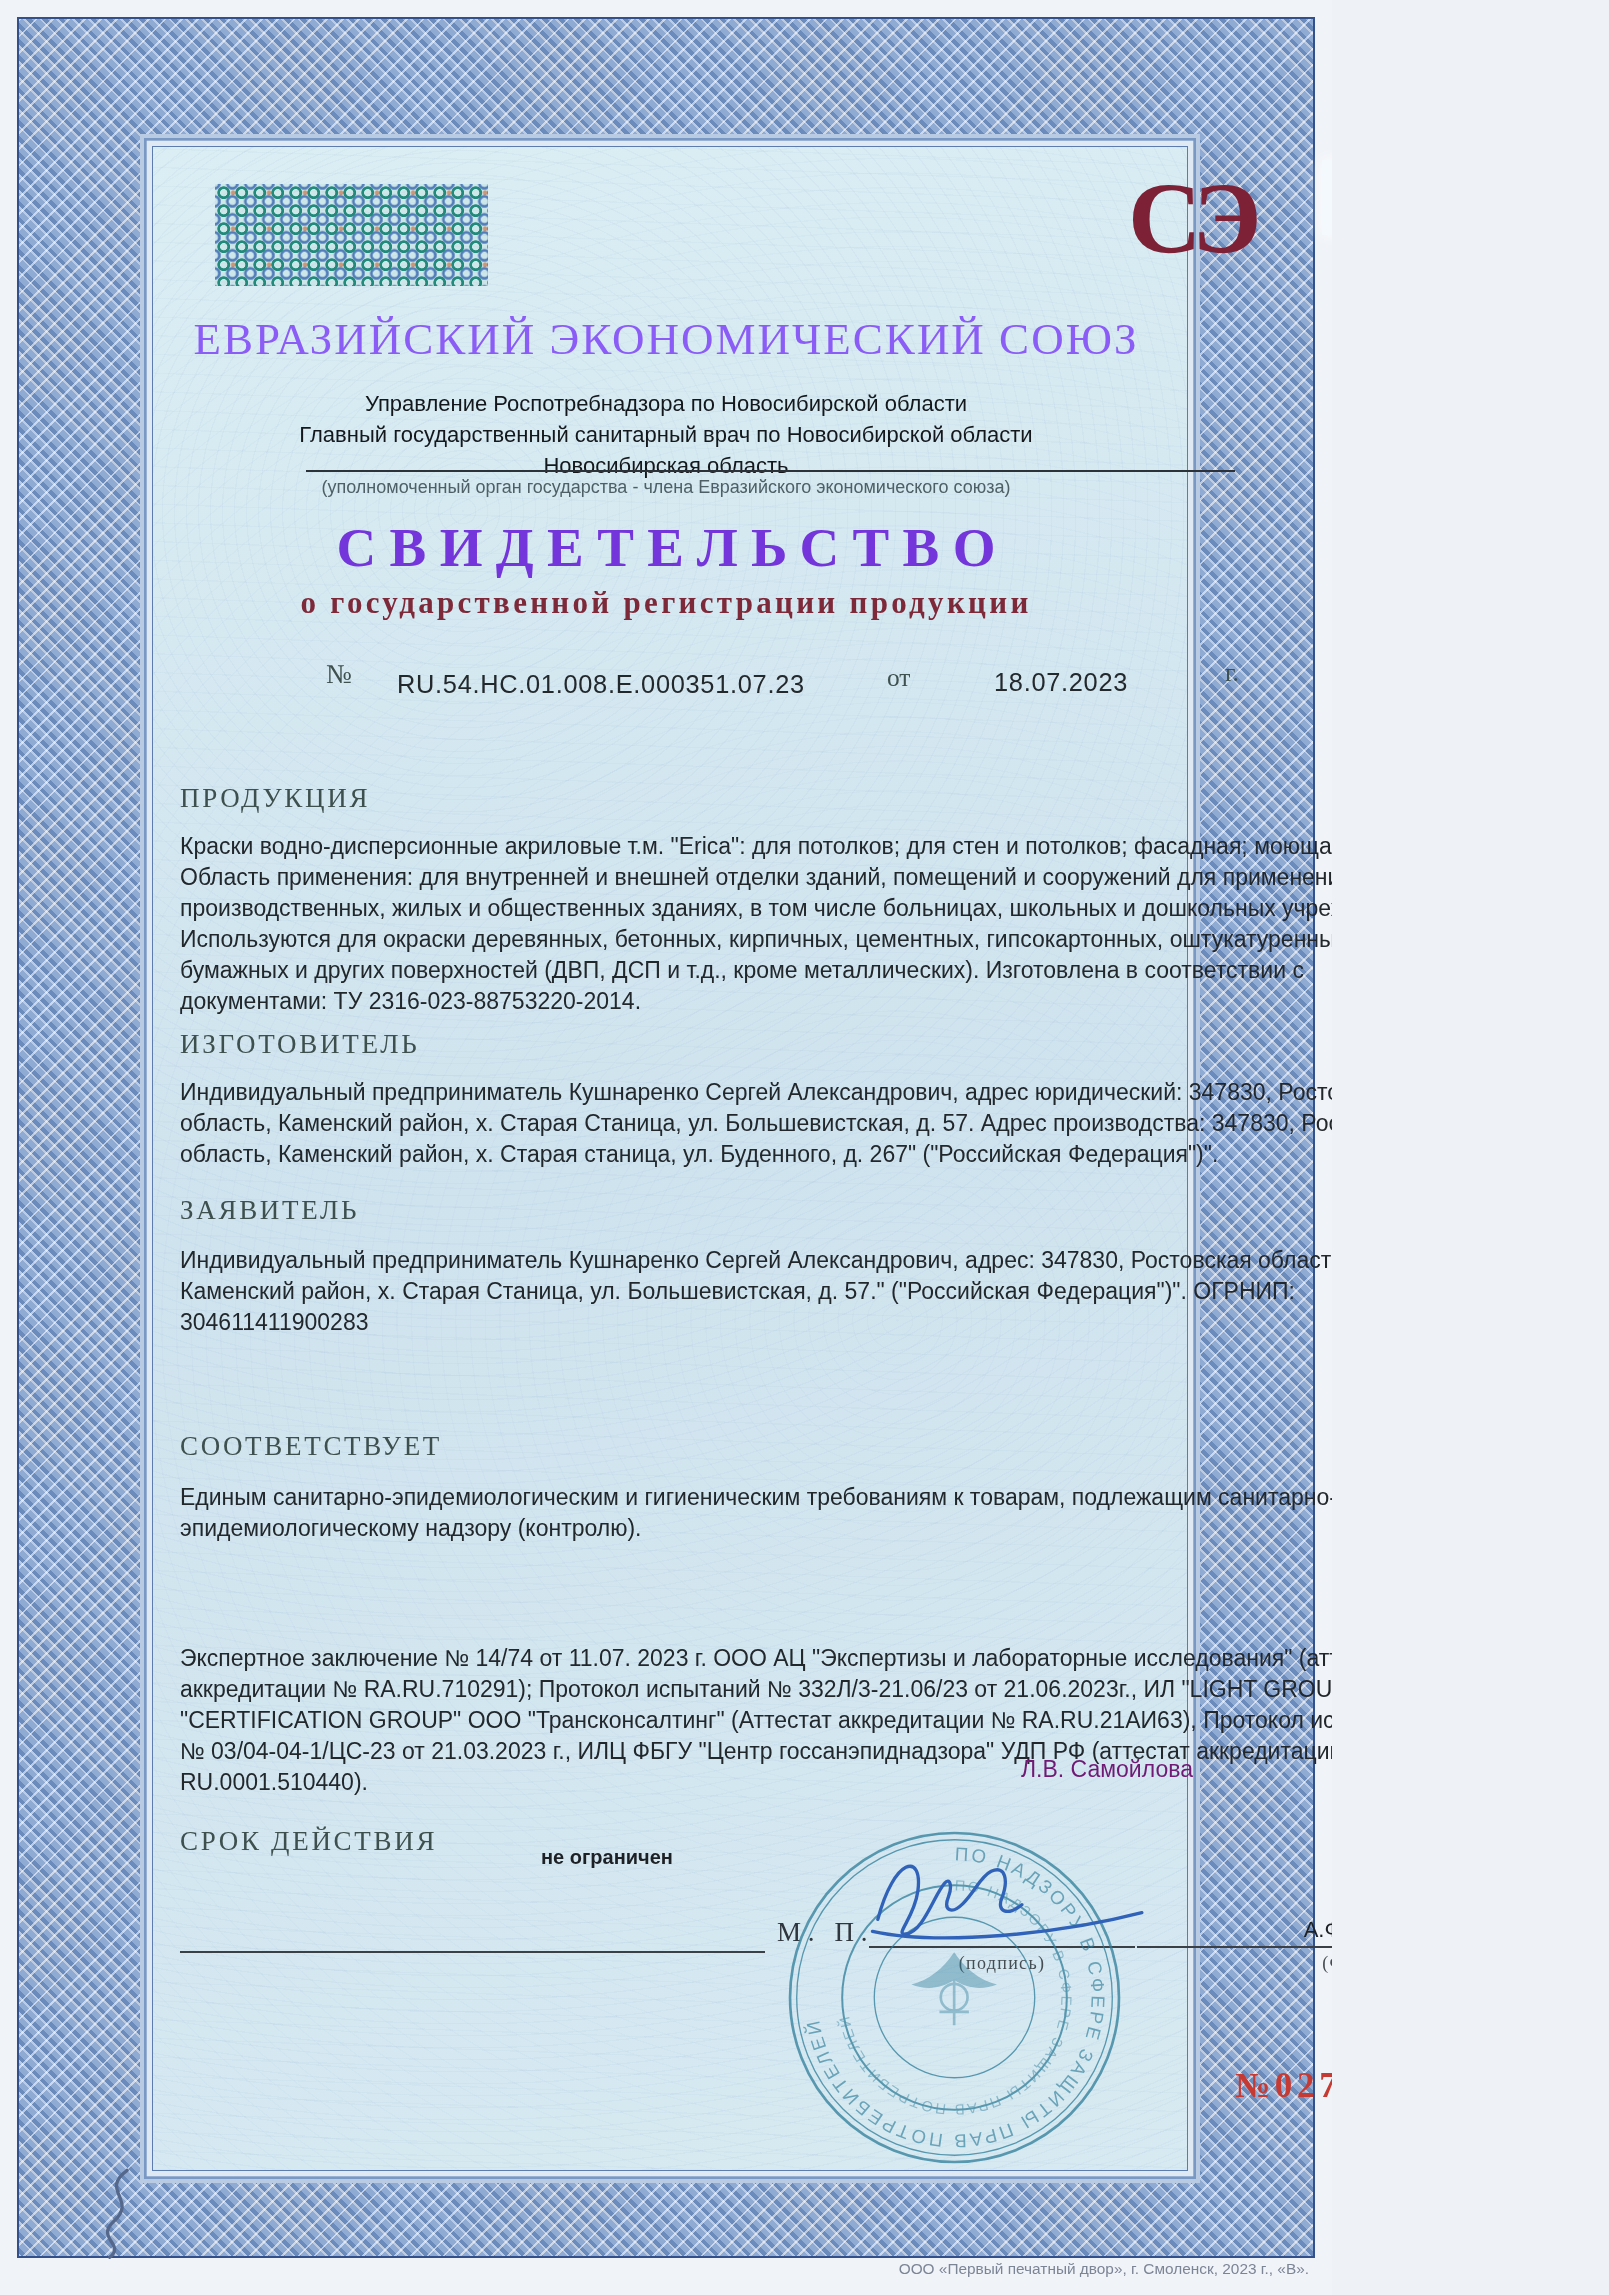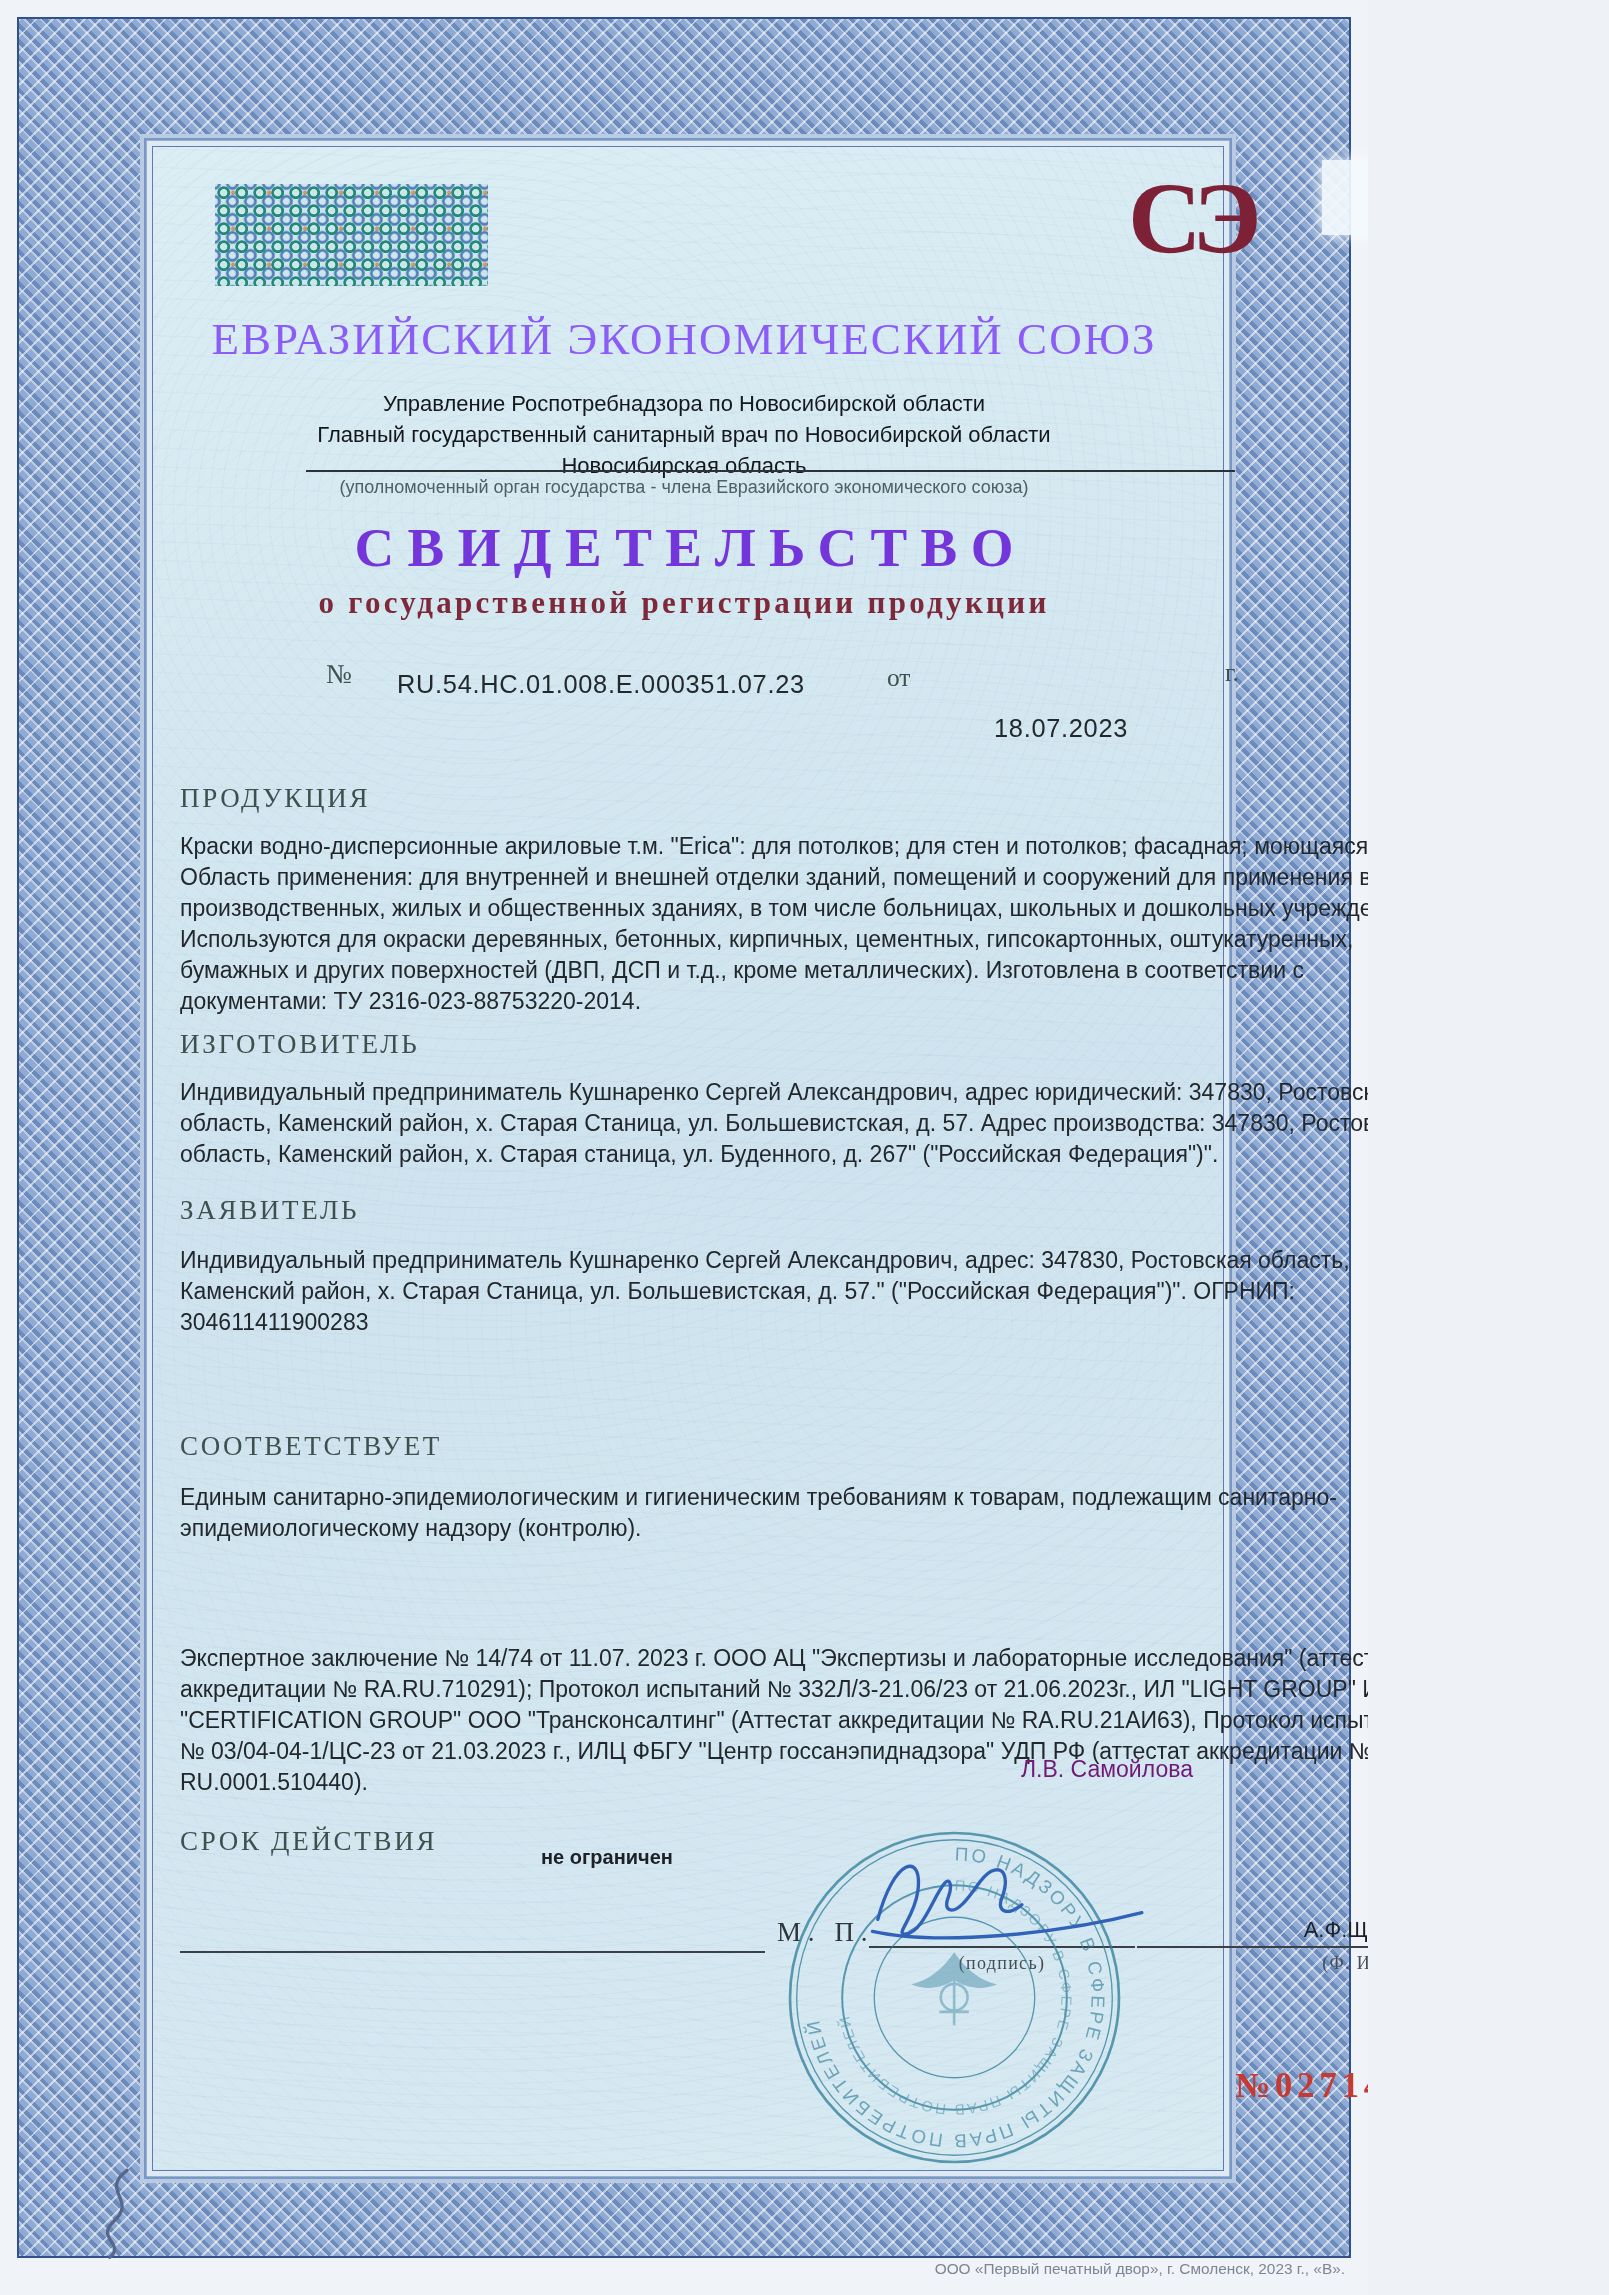--- a/index.html
+++ b/index.html
@@ -1,17 +1,17 @@
 <!DOCTYPE html>
 <html style="font-size:10.7px"><head>
 <meta charset="utf-8">
 <style>
   html,body{margin:0;padding:0;background:#eef2f7;}
   .page{position:relative;width:1332px;height:2295px;overflow:hidden;
-        font-family:"Liberation Sans",sans-serif;background:#f0f3f8;padding-left:36px;}
+        font-family:"Liberation Sans",sans-serif;background:#f0f3f8;}
 
   
   .frame{position:absolute;left:17.4px;top:17.4px;right:17.4px;bottom:37px;
     border:2px solid #31508c;
     background:
       repeating-linear-gradient(45deg, rgba(255,255,255,.55) 0 2px, rgba(255,255,255,0) 2px 11.4px),
       repeating-linear-gradient(135deg, rgba(255,255,255,.55) 0 2px, rgba(255,255,255,0) 2px 11.4px),
       repeating-linear-gradient(45deg, #6b8bbd 0 6px, #90abd3 6px 11.4px);}
   .inner{position:absolute;left:152px;top:146px;right:144px;bottom:124px;
     border:1.3px solid #5c7cb0;
@@ -55,21 +55,21 @@
     font-family:"Liberation Serif",serif;font-size:31px;font-weight:700;
     letter-spacing:3.3px;color:#7e2939;}
 
   
   .reg-label{position:absolute;font-family:"Liberation Serif",serif;font-size:27px;color:#3f514f;}
   .reg-no{left:326px;top:659px;}
   .reg-from{left:887px;top:663px;font-size:25.4px;}
   .reg-year{left:1225px;top:658px;font-size:25.4px;}
   .reg-value{position:absolute;font-size:25.4px;color:#23282c;letter-spacing:0.7px;}
   .reg-number{left:397px;top:670px;}
-  .reg-date{left:994px;top:668px;margin-top:46px;}
+  .reg-date{left:994px;top:668px;}
 
   
   .section-label{position:absolute;left:180px;
     font-family:"Liberation Serif",serif;font-size:27px;letter-spacing:2.7px;color:#3e504e;}
   .section-text{position:absolute;left:180px;width:1270px;
     font-size:23px;line-height:31px;color:#22272c;}
 
   .validity-value{position:absolute;left:541px;top:1846px;font-size:20px;font-weight:700;color:#1d2126;}
 
   

